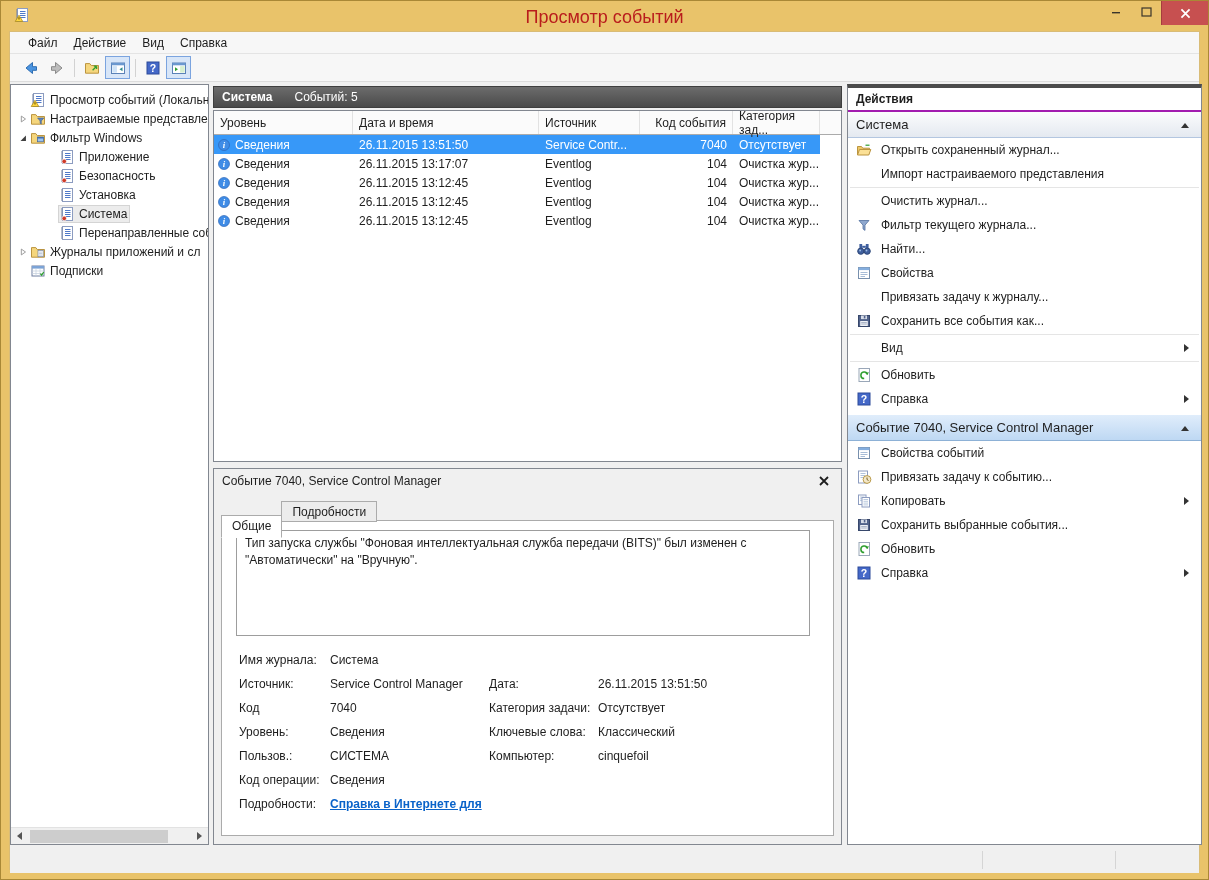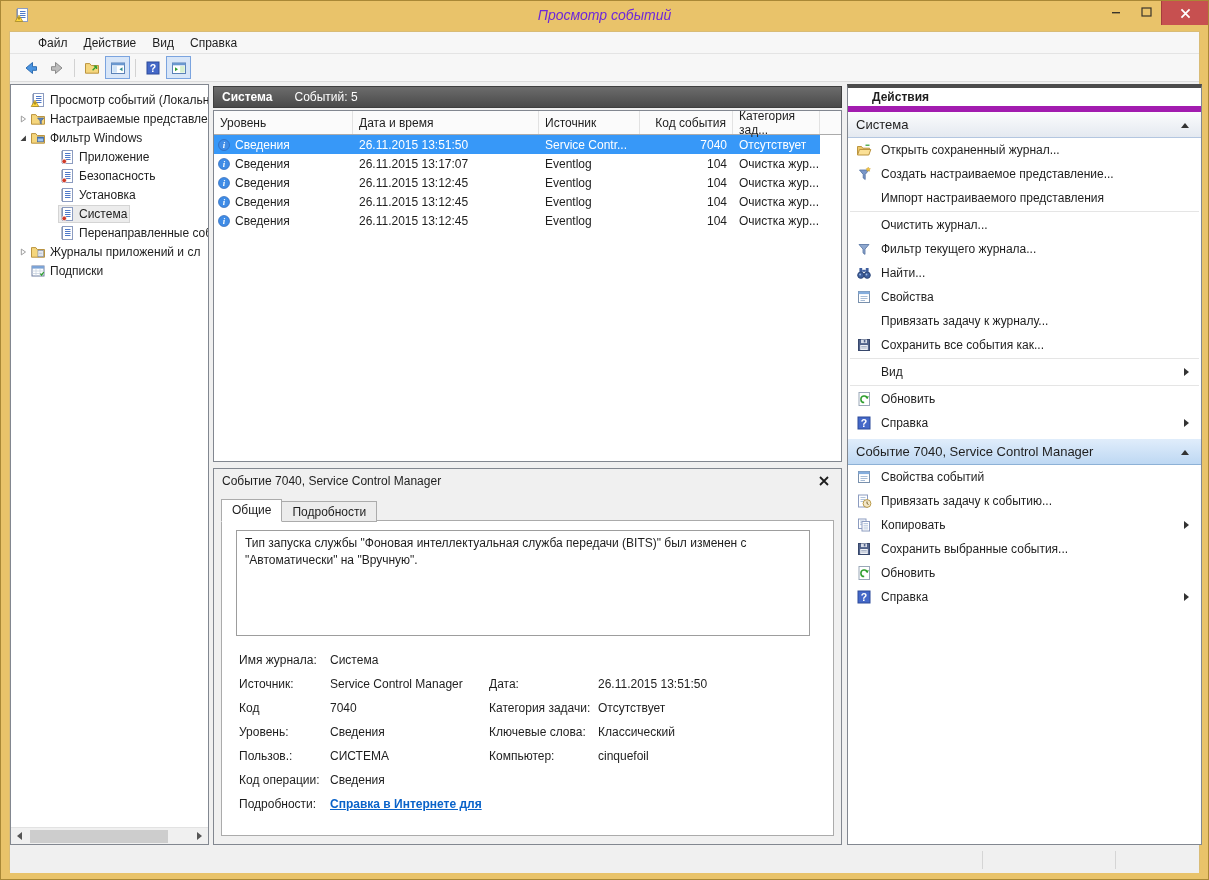--- a/index.html
+++ b/index.html
@@ -1,27 +1,27 @@
 <!DOCTYPE html>
 <html lang="ru"><head>
 <meta charset="utf-8">
 <style>
   html,body{margin:0;padding:0;background:#d8d8d8;font-family:"Liberation Sans",sans-serif;}
   *{box-sizing:border-box;}
   .window{position:relative;width:1209px;height:880px;background:#e9c36a;border:1px solid #a98836;overflow:hidden;font-size:12px;color:#1e1e1e;}
   
   .titlebar{position:absolute;top:0;left:0;right:0;height:30px;}
   .app-icon{position:absolute;left:13px;top:6px;width:17px;height:17px;}
-  .title{position:absolute;left:0;right:0;top:6px;text-align:center;font-size:14px;color:#6d28d9;font-style:italic;}
+  .title{position:absolute;left:0;right:0;top:6px;text-align:center;font-size:18px;color:#b91c1c;}
   .caption-buttons{position:absolute;right:0;top:0;height:24px;display:flex;}
   .cap-btn{width:30px;height:22px;display:flex;align-items:center;justify-content:center;}
   .cap-btn.close{width:47px;height:24px;background:#c75050;border-left:1px solid #a53d3d;}
   
   .content{position:absolute;left:8px;right:8px;top:30px;bottom:9px;background:#f0f0f0;border:1px solid #d9bc77;border-bottom:none;}
-  .menubar{position:absolute;top:0;left:0;right:0;height:22px;background:#f7f7f7;border-bottom:1px solid #e4e4e4;display:flex;align-items:center;padding-left:20px;}
+  .menubar{position:absolute;top:0;left:0;right:0;height:22px;background:#f7f7f7;border-bottom:1px solid #e4e4e4;display:flex;align-items:center;padding-left:10px;}
   .menu-item{padding:0 8px;height:20px;line-height:20px;}
   .toolbar{position:absolute;top:22px;left:0;right:0;height:28px;background:#f7f7f7;border-bottom:1px solid #dcdcdc;display:flex;align-items:center;padding-left:8px;}
   .tbtn{width:25px;height:23px;display:flex;align-items:center;justify-content:center;border:1px solid transparent;margin-right:1px;}
   .tbtn.active{background:#d8e6f8;border:1px solid #7ba4df;}
   .tsep{width:1px;height:18px;background:#d2d2d2;margin:0 4px;}
   .ic16{width:16px;height:16px;display:block;}
   .ic14{width:14px;height:14px;display:block;}
   
   .workspace{position:absolute;top:52px;left:0;right:0;height:761px;}
   
@@ -54,31 +54,31 @@
   .lrow .lvl{display:flex;align-items:center;padding-left:3px;}
   .lrow .lvl .ic14{margin-right:4px;flex:none;}
   .lrow.selected{background:#3798f8;color:#fff;}
   
   .detail-pane{position:absolute;top:384px;left:0;right:0;bottom:0;background:#f0f0f0;border:1px solid #828790;}
   .dheader{position:absolute;top:0;left:0;right:0;height:23px;display:flex;align-items:center;padding:0 10px 0 8px;}
   .dheader .dtitle{flex:1;}
   .dclose{width:14px;height:14px;display:flex;align-items:center;justify-content:center;}
   .dtabs{position:absolute;top:30px;left:7px;display:flex;z-index:2;}
   .dtab{height:21px;line-height:21px;padding:0 10px;background:#ececec;border:1px solid #ababab;margin-top:2px;}
-  .dtab.active{background:#fff;border-bottom:1px solid #fff;height:23px;margin-top:0;margin-right:-1px;position:relative;z-index:3;}
+  .dtab.active{background:#fff;border-bottom:1px solid #fff;height:23px;margin-top:16px;margin-right:-1px;position:relative;z-index:3;}
   .dgroup{position:absolute;top:51px;left:7px;right:7px;bottom:8px;background:#fff;border:1px solid #ababab;}
   .dmsg{position:absolute;top:9px;left:14px;width:574px;height:106px;background:#fff;border:1px solid #9d9d9d;padding:4px 8px;line-height:17px;overflow:hidden;}
   .dfields{position:absolute;top:128px;left:0;right:0;}
   .drow{position:relative;height:24px;}
   .dl{position:absolute;left:17px;top:4px;} .dv{position:absolute;left:108px;top:4px;}
   .dl2{position:absolute;left:267px;top:4px;} .dv2{position:absolute;left:376px;top:4px;}
   .dlink{color:#0a63c9;text-decoration:underline;font-weight:bold;}
   
   .actions-panel{position:absolute;left:837px;top:0;width:355px;height:761px;background:#fff;border:1px solid #828790;border-top:4px solid #4b4b4b;overflow:hidden;}
-  .acaption{height:24px;display:flex;align-items:center;padding:0 24px;font-weight:bold;border-bottom:6px solid #a21caf;}
+  .acaption{height:24px;display:flex;align-items:center;padding:0 8px;font-weight:bold;border-bottom:2px solid #a21caf;}
   .asection-h{height:26px;display:flex;align-items:center;padding:0 8px;font-size:13px;background:linear-gradient(#fbfcfd,#e4e9f0);border-bottom:1px solid #b3c6e0;position:relative;}
   .asection-h.blue{background:linear-gradient(#e0edfb,#bed8f3);border-bottom:1px solid #8db1d6;margin-top:4px;}
   .tri-up{position:absolute;right:12px;top:11px;width:0;height:0;border-left:4px solid transparent;border-right:4px solid transparent;border-bottom:5px solid #333;}
   .aitem{height:24px;display:flex;align-items:center;padding-left:8px;position:relative;}
   .aicon{width:16px;height:16px;margin-right:9px;flex:none;}
   .aicon.empty{visibility:hidden;}
   .asub{position:absolute;right:12px;top:8px;width:0;height:0;border-top:4px solid transparent;border-bottom:4px solid transparent;border-left:5px solid #333;}
   .adiv{height:1px;background:#e5e5e5;margin:1px 2px;}
   
   .statusbar{position:absolute;top:815px;left:0;right:0;height:26px;background:#f0f0f0;}
@@ -574,28 +574,20 @@
         </div>
         <div class="aitem">
             <span class="aicon">
               <svg class="ic16" viewBox="0 0 16 16">
                 <use href="#s-openfolder"></use>
               </svg>
             </span>
             <span>Открыть сохраненный журнал...</span>
           </div>
         <div class="aitem">
-            <span class="aicon">
-              <svg class="ic16" viewBox="0 0 16 16">
-                <use href="#s-newview"></use>
-              </svg>
-            </span>
-            <span>Создать настраиваемое представление...</span>
-          </div>
-        <div class="aitem">
             <span class="aicon empty"></span>
             <span>Импорт настраиваемого представления</span>
           </div>
         <div class="adiv"></div>
         <div class="aitem">
             <span class="aicon empty"></span>
             <span>Очистить журнал...</span>
           </div>
         <div class="aitem">
             <span class="aicon">

